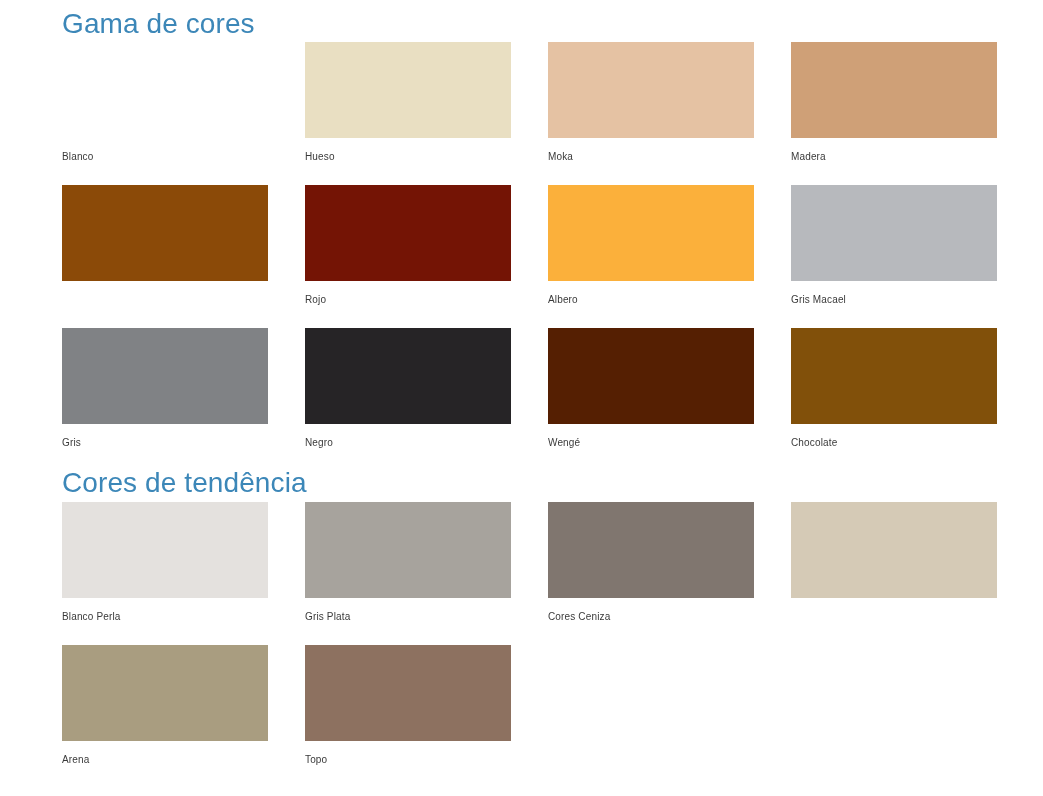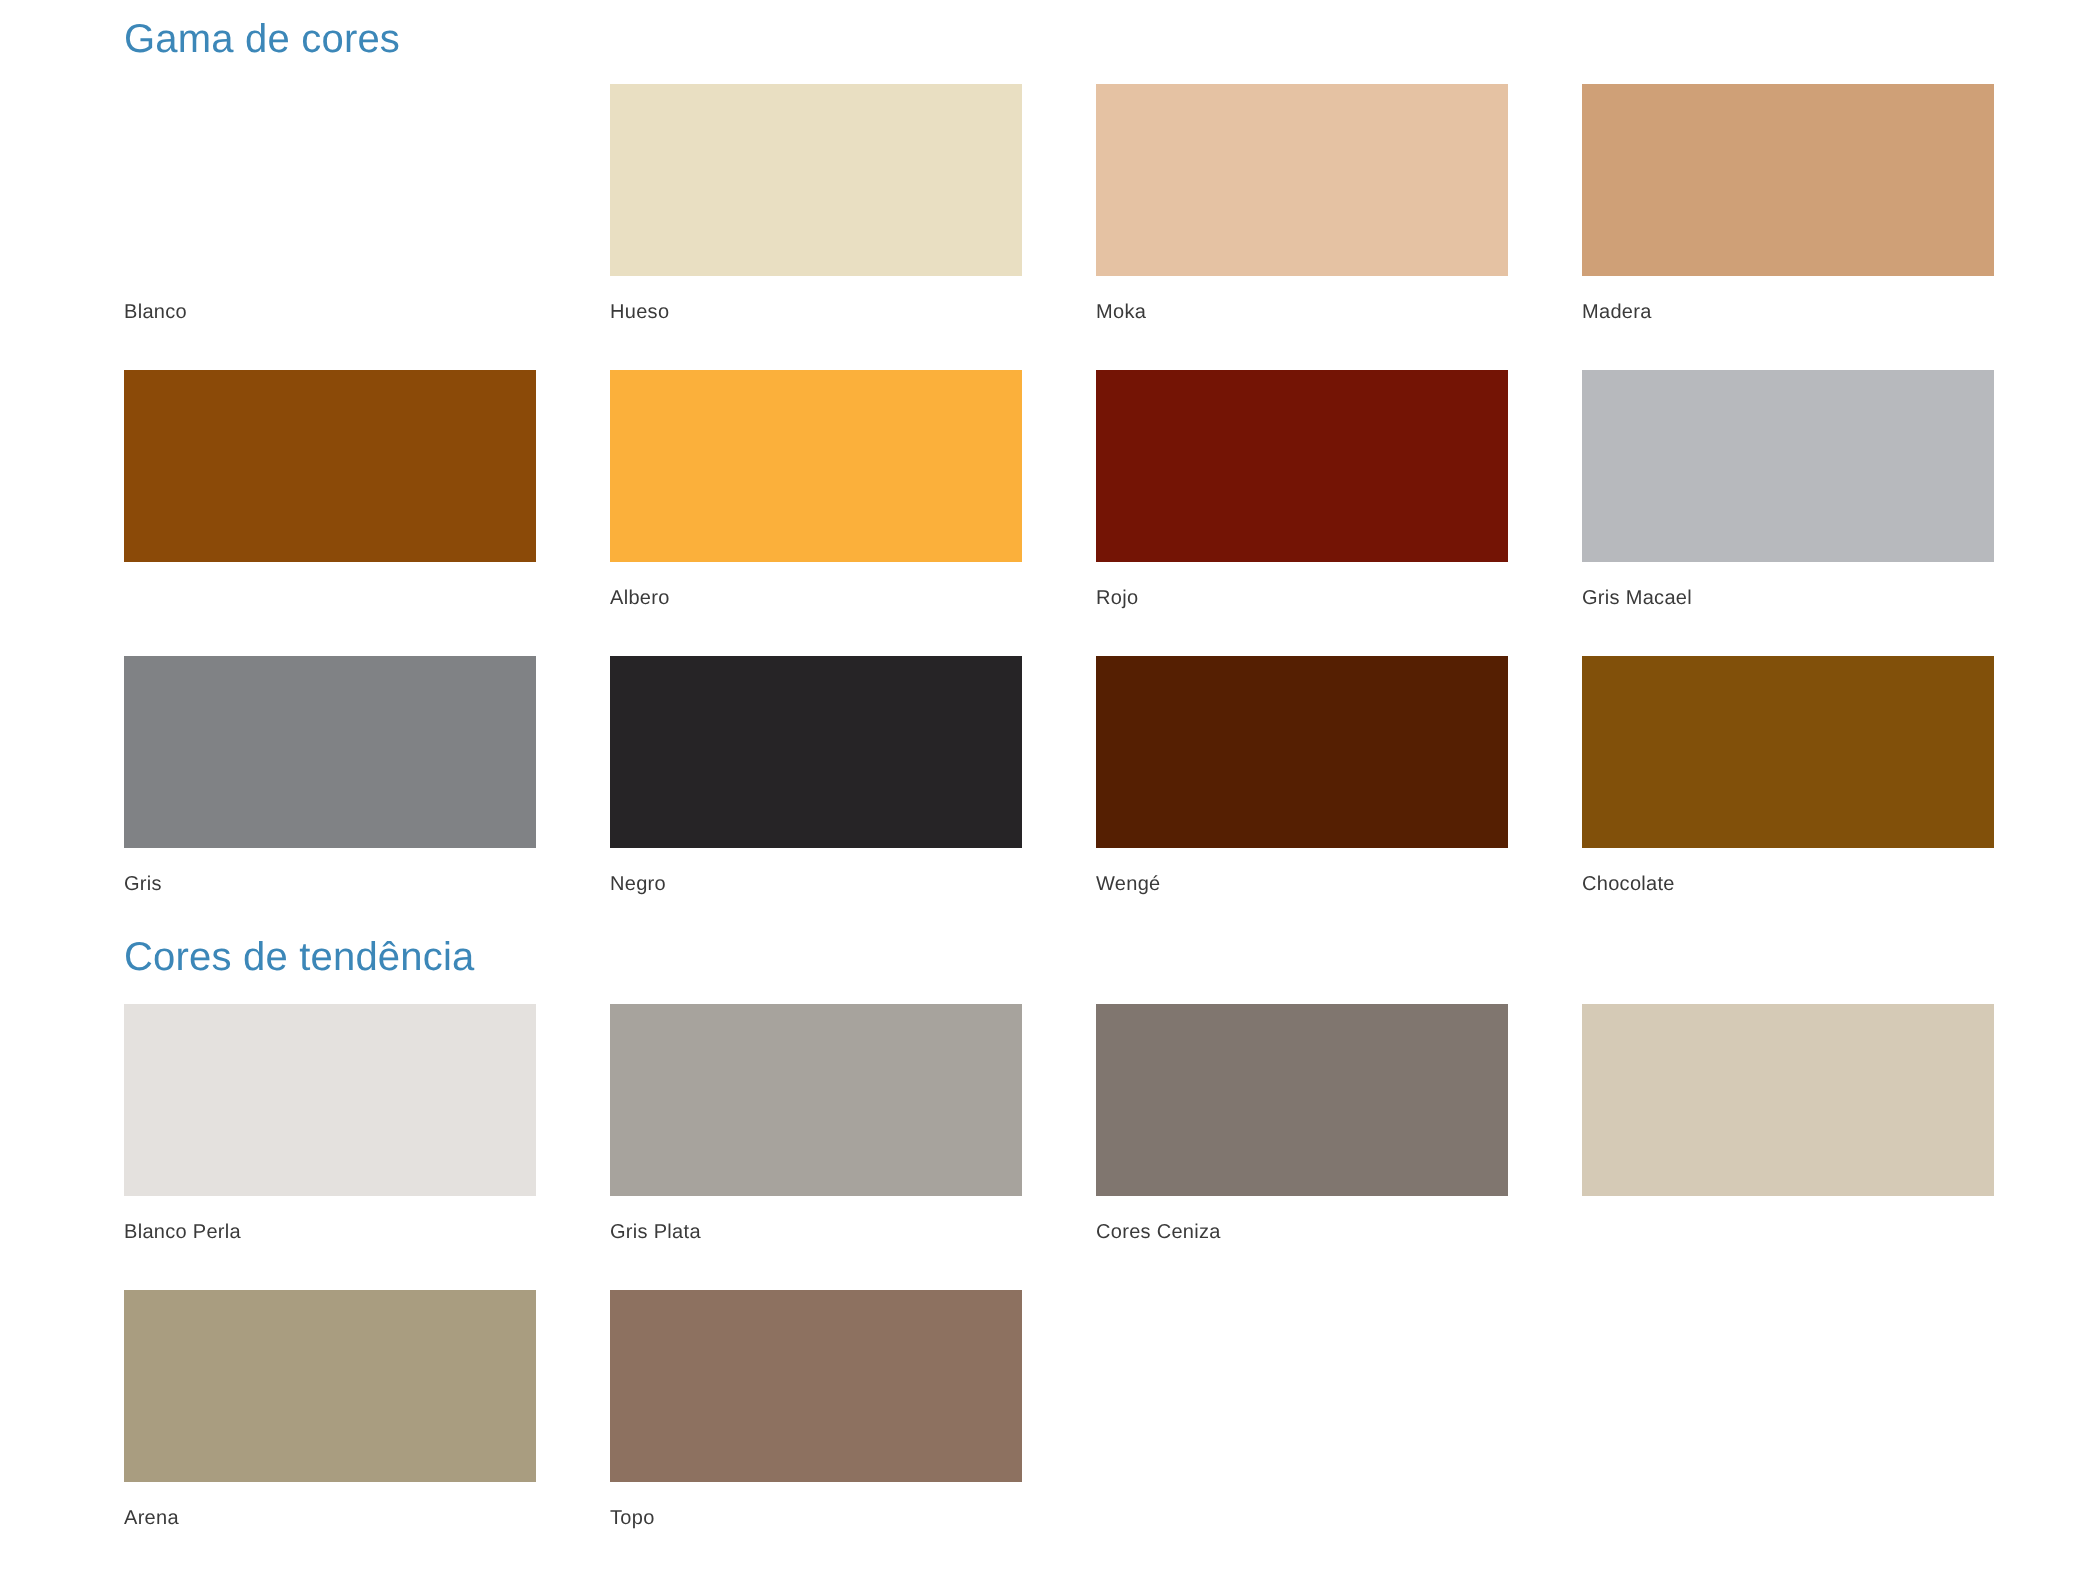--- a/index.html
+++ b/index.html
@@ -27,21 +27,21 @@
 
   .section {
     position: absolute;
     left: 0;
     width: 1043px;
   }
 
   .section-heading {
     position: absolute;
     left: 62px;
-    font-size: 20px;
+    font-size: 28px;
     font-weight: 400;
     color: #3c87b8;
     letter-spacing: 0.1px;
     white-space: nowrap;
     line-height: 1;
     margin: 0;
   }
 
   .swatch-grid {
     position: absolute;
@@ -96,26 +96,26 @@
           <span class="swatch-label">Moka</span>
         </div>
         <div class="swatch-cell">
           <span class="swatch-chip" style="background-color: rgb(207, 160, 119);"></span>
           <span class="swatch-label">Madera</span>
         </div>
         <div class="swatch-cell">
           <span class="swatch-chip" style="background-color: rgb(139, 74, 8);"></span>
         </div>
         <div class="swatch-cell">
+          <span class="swatch-chip" style="background-color: rgb(116, 20, 5);"></span>
+          <span class="swatch-label">Rojo</span>
+        </div>
+        <div class="swatch-cell">
           <span class="swatch-chip" style="background-color: rgb(251, 176, 59);"></span>
           <span class="swatch-label">Albero</span>
-        </div>
-        <div class="swatch-cell">
-          <span class="swatch-chip" style="background-color: rgb(116, 20, 5);"></span>
-          <span class="swatch-label">Rojo</span>
         </div>
         <div class="swatch-cell">
           <span class="swatch-chip" style="background-color: rgb(183, 185, 189);"></span>
           <span class="swatch-label">Gris Macael</span>
         </div>
         <div class="swatch-cell">
           <span class="swatch-chip" style="background-color: rgb(128, 130, 133);"></span>
           <span class="swatch-label">Gris</span>
         </div>
         <div class="swatch-cell">

